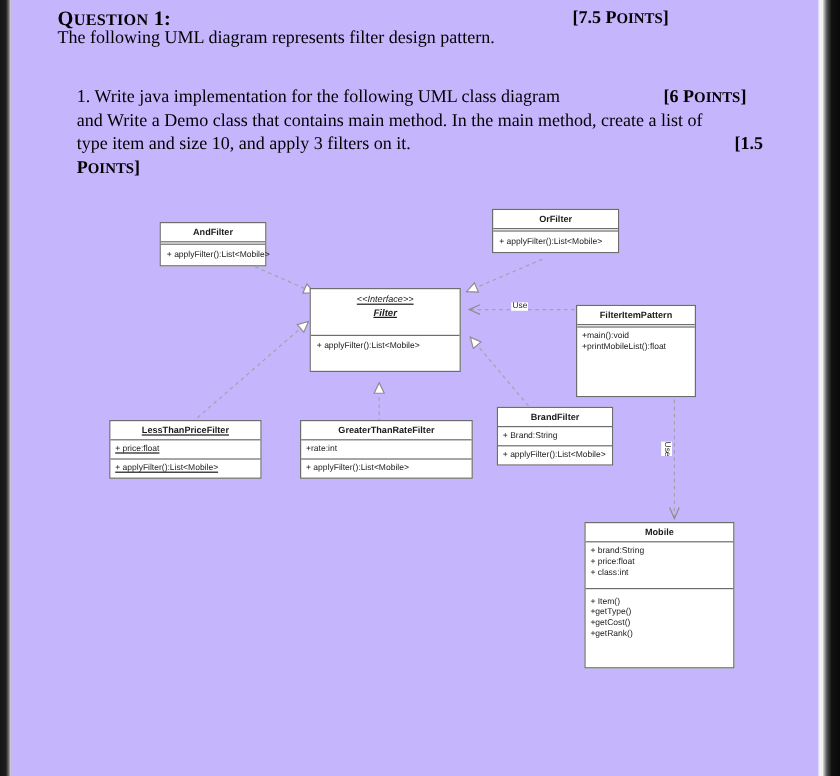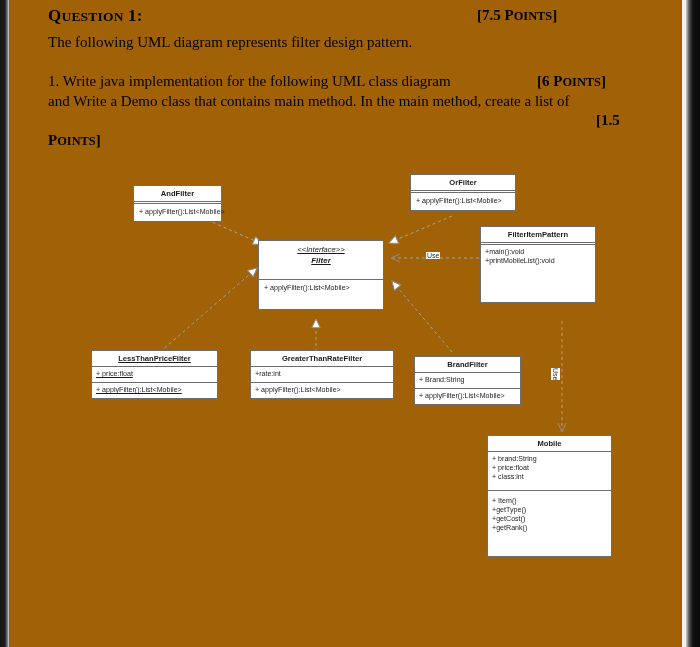--- a/index.html
+++ b/index.html
@@ -13,21 +13,21 @@
     overflow: hidden;
     font-family: "Liberation Serif", serif;
     position: relative;
   }
 
   
   .page-scan {
     position: absolute;
     left: 0; top: 0;
     width: 700px; height: 647px;
-    background: #a16207;
+    background: #c4b5fd;
   }
   .scan-edge-left {
     position: absolute;
     left: 0; top: 0;
     width: 9px; height: 647px;
     background: linear-gradient(to right, #151515 0%, #1d1d1d 55%, #6e6e6e 80%, #d8d8d8 100%);
   }
   .scan-edge-right {
     position: absolute;
     right: 0; top: 0;
@@ -62,26 +62,26 @@
   .q-title .sc-small { font-size: 13.5px; }
   .q-points {
     position: absolute;
     left: 429px; top: 1px;
     font-weight: bold;
     font-size: 15px;
   }
   .q-points .sc-small { font-size: 12.4px; }
   .q-sub {
     position: absolute;
-    left: 0; top: 28px;
+    left: 0; top: 18px;
     font-size: 15px;
   }
   .para {
     position: absolute;
-    left: 0;
+    left: 16px;
     top: 66px;
     width: 600px;
     font-size: 15px;
     line-height: 19.5px;
   }
   .para .l {
     position: relative;
     display: block;
     height: 19.5px;
     white-space: nowrap;
@@ -179,20 +179,21 @@
     </div>
     <div class="q-sub">The following UML diagram represents filter design pattern.</div>
 
     <div class="para">
       <span class="l">
         <span>1.  Write java implementation for the following UML class diagram</span>
         <span class="rt r1">[6 P<span class="sc-small">OINTS</span>]</span>
       </span>
       <span class="l">and Write a Demo class that contains main method. In the main method, create a list of</span>
       <span class="l">
+        <span>type item and size 10, and apply 3 filters on it.</span>
         <span class="rt r2">[1.5</span>
       </span>
       <span class="l">
         <span class="bold-last">P<span class="sc-small">OINTS</span>]</span>
       </span>
     </div>
   </div>
 
   <svg id="uml-canvas" viewBox="0 0 700 647" width="700" height="647">
     <defs>
@@ -241,27 +242,27 @@
     <div class="uml-title iface">
       <span>&lt;&lt;Interface&gt;&gt;</span>
       <span class="ifname">Filter</span>
     </div>
     <div class="uml-sep" style="margin-top:12px;"></div>
     <div class="uml-compart">
       <div>+ applyFilter():List&lt;Mobile&gt;</div>
     </div>
   </div>
 
-  <div class="uml-box" style="left:480px; top:226px; width:116px; height:77px;">
+  <div class="uml-box" style="left:480px; top:254px; width:100px; height:77px;">
     <div class="uml-title">FilterItemPattern</div>
     <div class="uml-sep"></div>
     <div class="uml-sep double"></div>
     <div class="uml-compart tight">
       <div>+main():void</div>
-      <div>+printMobileList():void</div>
+      <div>+printMobileList():float</div>
     </div>
   </div>
 
   <div class="uml-box" style="left:91px; top:350px; width:127px;text-decoration:underline;">
     <div class="uml-title">LessThanPriceFilter</div>
     <div class="uml-sep"></div>
     <div class="uml-compart tight">
       <div>+ price:float</div>
     </div>
     <div class="uml-sep"></div>
@@ -275,21 +276,21 @@
     <div class="uml-sep"></div>
     <div class="uml-compart tight">
       <div>+rate:int</div>
     </div>
     <div class="uml-sep"></div>
     <div class="uml-compart tight">
       <div>+ applyFilter():List&lt;Mobile&gt;</div>
     </div>
   </div>
 
-  <div class="uml-box" style="left:414px; top:356px; width:107px;">
+  <div class="uml-box" style="left:414px; top:339px; width:97px;">
     <div class="uml-title">BrandFilter</div>
     <div class="uml-sep"></div>
     <div class="uml-compart tight">
       <div>+ Brand:String</div>
     </div>
     <div class="uml-sep"></div>
     <div class="uml-compart tight">
       <div>+ applyFilter():List&lt;Mobile&gt;</div>
     </div>
   </div>

